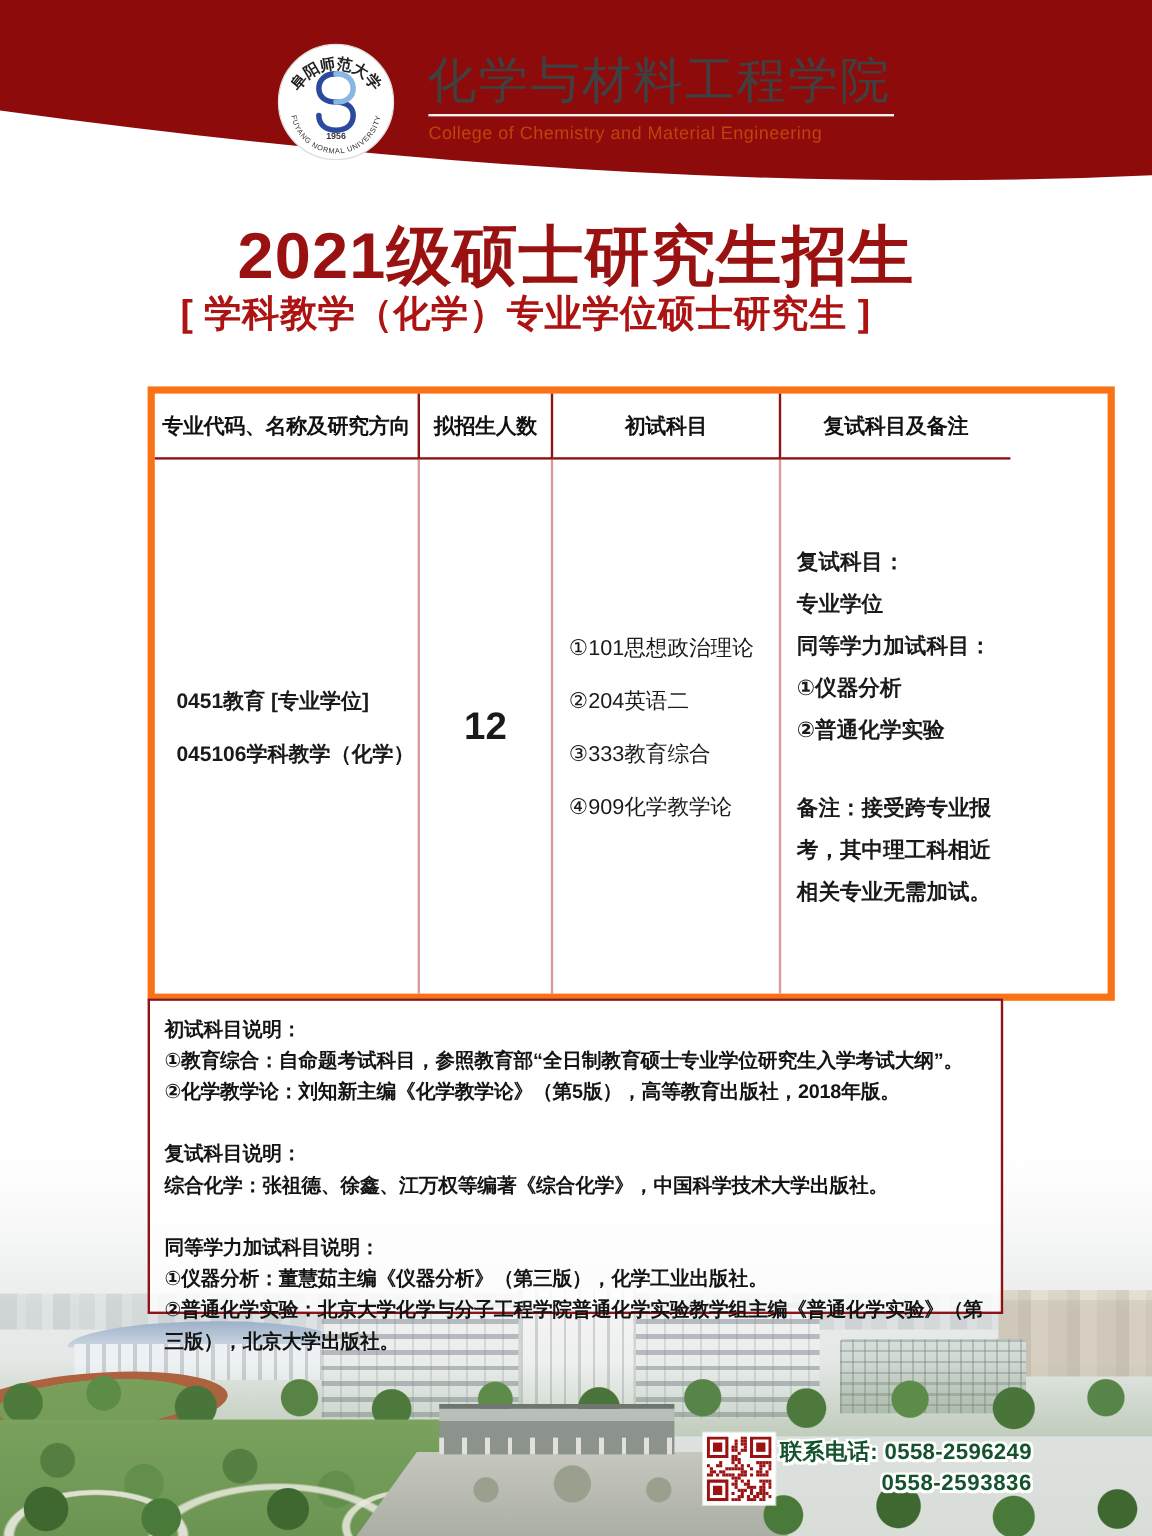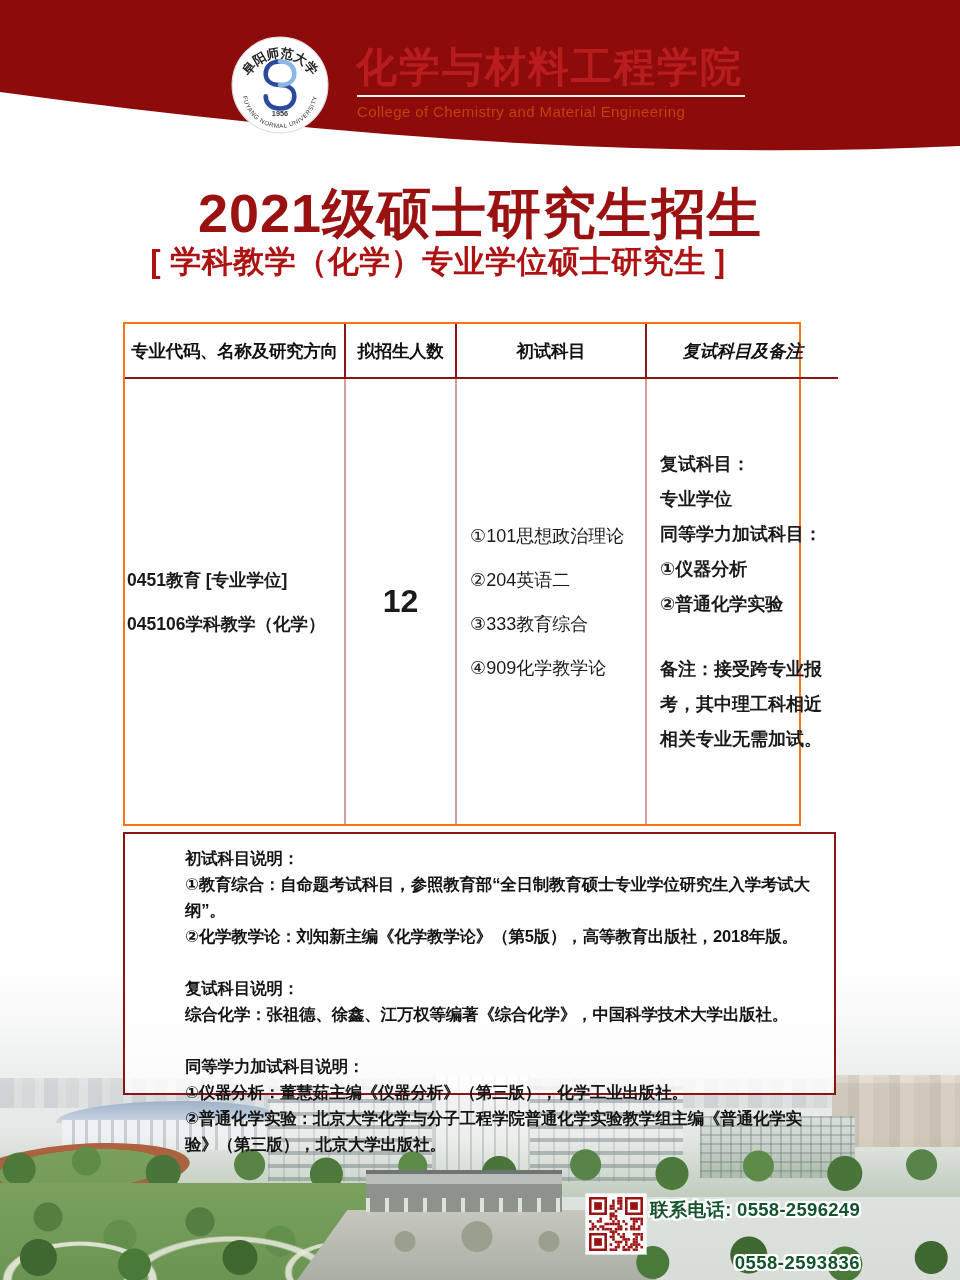--- a/index.html
+++ b/index.html
@@ -8,67 +8,67 @@
     position:relative; width:960px; height:1280px; margin:0 auto;
     background:#ffffff; overflow:hidden;
     font-family:"Liberation Sans","DejaVu Sans",sans-serif;
     color:#1a1a1a;
   }
   
   .banner-svg { position:absolute; top:0; left:0; z-index:3; }
   .logo { position:absolute; left:231px; top:36px; width:98px; height:98px; z-index:4; }
   .college-cn {
     position:absolute; left:356px; top:40px; z-index:4;
-    font-size:41px; font-weight:700; color:#b91c1c; letter-spacing:2px; white-space:nowrap;
+    font-size:41px; font-weight:400; color:#404040; letter-spacing:2px; white-space:nowrap;
   }
   .divider { position:absolute; left:357px; top:95px; width:388px; height:2px; background:rgba(255,255,255,.95); z-index:4; }
   .college-en {
     position:absolute; left:357px; top:103px; width:390px; z-index:4;
     font-size:15px; font-weight:400; color:#c2410c; letter-spacing:.4px; white-space:nowrap;
   }
   
   .main-title {
     position:absolute; left:0; top:178px; width:960px; text-align:center; z-index:2;
     font-size:54px; font-weight:700; color:#9a1111; letter-spacing:1px;
   }
   .sub-title {
     position:absolute; left:0; top:241px; width:876px; text-align:center; z-index:2;
     font-size:31px; font-weight:700; color:#ad1313; letter-spacing:.5px;
   }
   
   .tbl {
-    position:absolute; left:123px; top:322px; width:678px; z-index:2;
+    position:absolute; left:123px; top:322px; width:806px; z-index:2;
     display:grid; grid-template-columns:221px 111px 190px 191px;
     grid-template-rows:55px 445px;
-    border:2px solid #f97316; background:#ffffff;
+    border:6px solid #f97316; background:#ffffff;
   }
   .th {
     display:flex; align-items:center; justify-content:center;
     font-size:17.5px; font-weight:700; color:#111;
     border-right:2px solid #8c1616; border-bottom:2px solid #8c1616;
     letter-spacing:-.3px;
   }
-  .th:nth-child(4){ border-right:none;font-style:italic; }
+  .th:nth-child(4){ border-right:none; }
   .td { border-right:2px solid #d79c9c; display:flex; flex-direction:column; justify-content:center; }
   .td.last { border-right:none; }
-  .td-program { padding-left:2px; gap:20px; font-size:17.5px; font-weight:700; }
+  .td-program { padding-left:18px; gap:20px; font-size:17.5px; font-weight:700; }
   .td-count { align-items:center; font-size:32px; font-weight:700; }
   .td-subjects { padding-left:13px; font-size:18px; font-weight:400; }
   .td-subjects div { margin:10px 0; }
   .td-retest { padding:0 10px 0 13px; font-size:18px; font-weight:700; }
   .td-retest .ln { line-height:35px; }
   .td-retest .remark { margin-top:30px; line-height:35px; }
   
   .notes {
     position:absolute; left:123px; top:832px; width:713px; height:263px; z-index:2;
     border:2px solid #8e1414; background:rgba(255,255,255,.78);
     padding:11px 12px; font-size:16.5px; font-weight:700; color:#141414;
     line-height:26px; letter-spacing:-.2px;
   }
-  .notes .sec { margin-bottom:26px;margin-left:48px; }
+  .notes .sec { margin-bottom:26px; }
   .notes .sec:last-child { margin-bottom:0; }
   
   .photo { position:absolute; left:0; top:930px; width:960px; height:350px; z-index:1; }
   .photo .sky { position:absolute; inset:0; background:linear-gradient(180deg,#f4f5f4 0%,#e9eceb 45%,#dfe3e0 70%,#d8ddd8 100%); }
   .photo .skyline {
     position:absolute; left:0; top:148px; width:960px; height:30px; opacity:.75;
     background:repeating-linear-gradient(90deg,#c6cbce 0 14px,#d6dadb 14px 22px,#cdd2d4 22px 35px,#dcdfe0 35px 44px);
   }
   .photo .city-right {
     position:absolute; right:0; top:145px; width:128px; height:72px;
@@ -178,21 +178,21 @@
     background:#ffffff; padding:3px; box-shadow:0 0 0 1px rgba(255,255,255,.6);
   }
   .qr svg { display:block; width:54px; height:54px; }
   .contact {
     position:absolute; right:100px; top:1197px; z-index:3; text-align:right;
     font-weight:700; color:#14532d; white-space:nowrap;
     text-shadow:-2px -2px 0 #fff, 2px -2px 0 #fff, -2px 2px 0 #fff, 2px 2px 0 #fff,
                  0 -2px 0 #fff, 0 2px 0 #fff, -2px 0 0 #fff, 2px 0 0 #fff;
   }
   .contact .l1 { font-size:18.5px; letter-spacing:.3px; }
-  .contact .l2 { font-size:18.5px; margin-top:30px; letter-spacing:.5px; }
+  .contact .l2 { font-size:18.5px; margin-top:3px; letter-spacing:.5px; }
 </style>
 </head>
 <body>
 
 <div class="page">
 
   <div class="photo">
     <div class="sky"></div>
     <div class="skyline"></div>
     <div class="city-right"></div>

